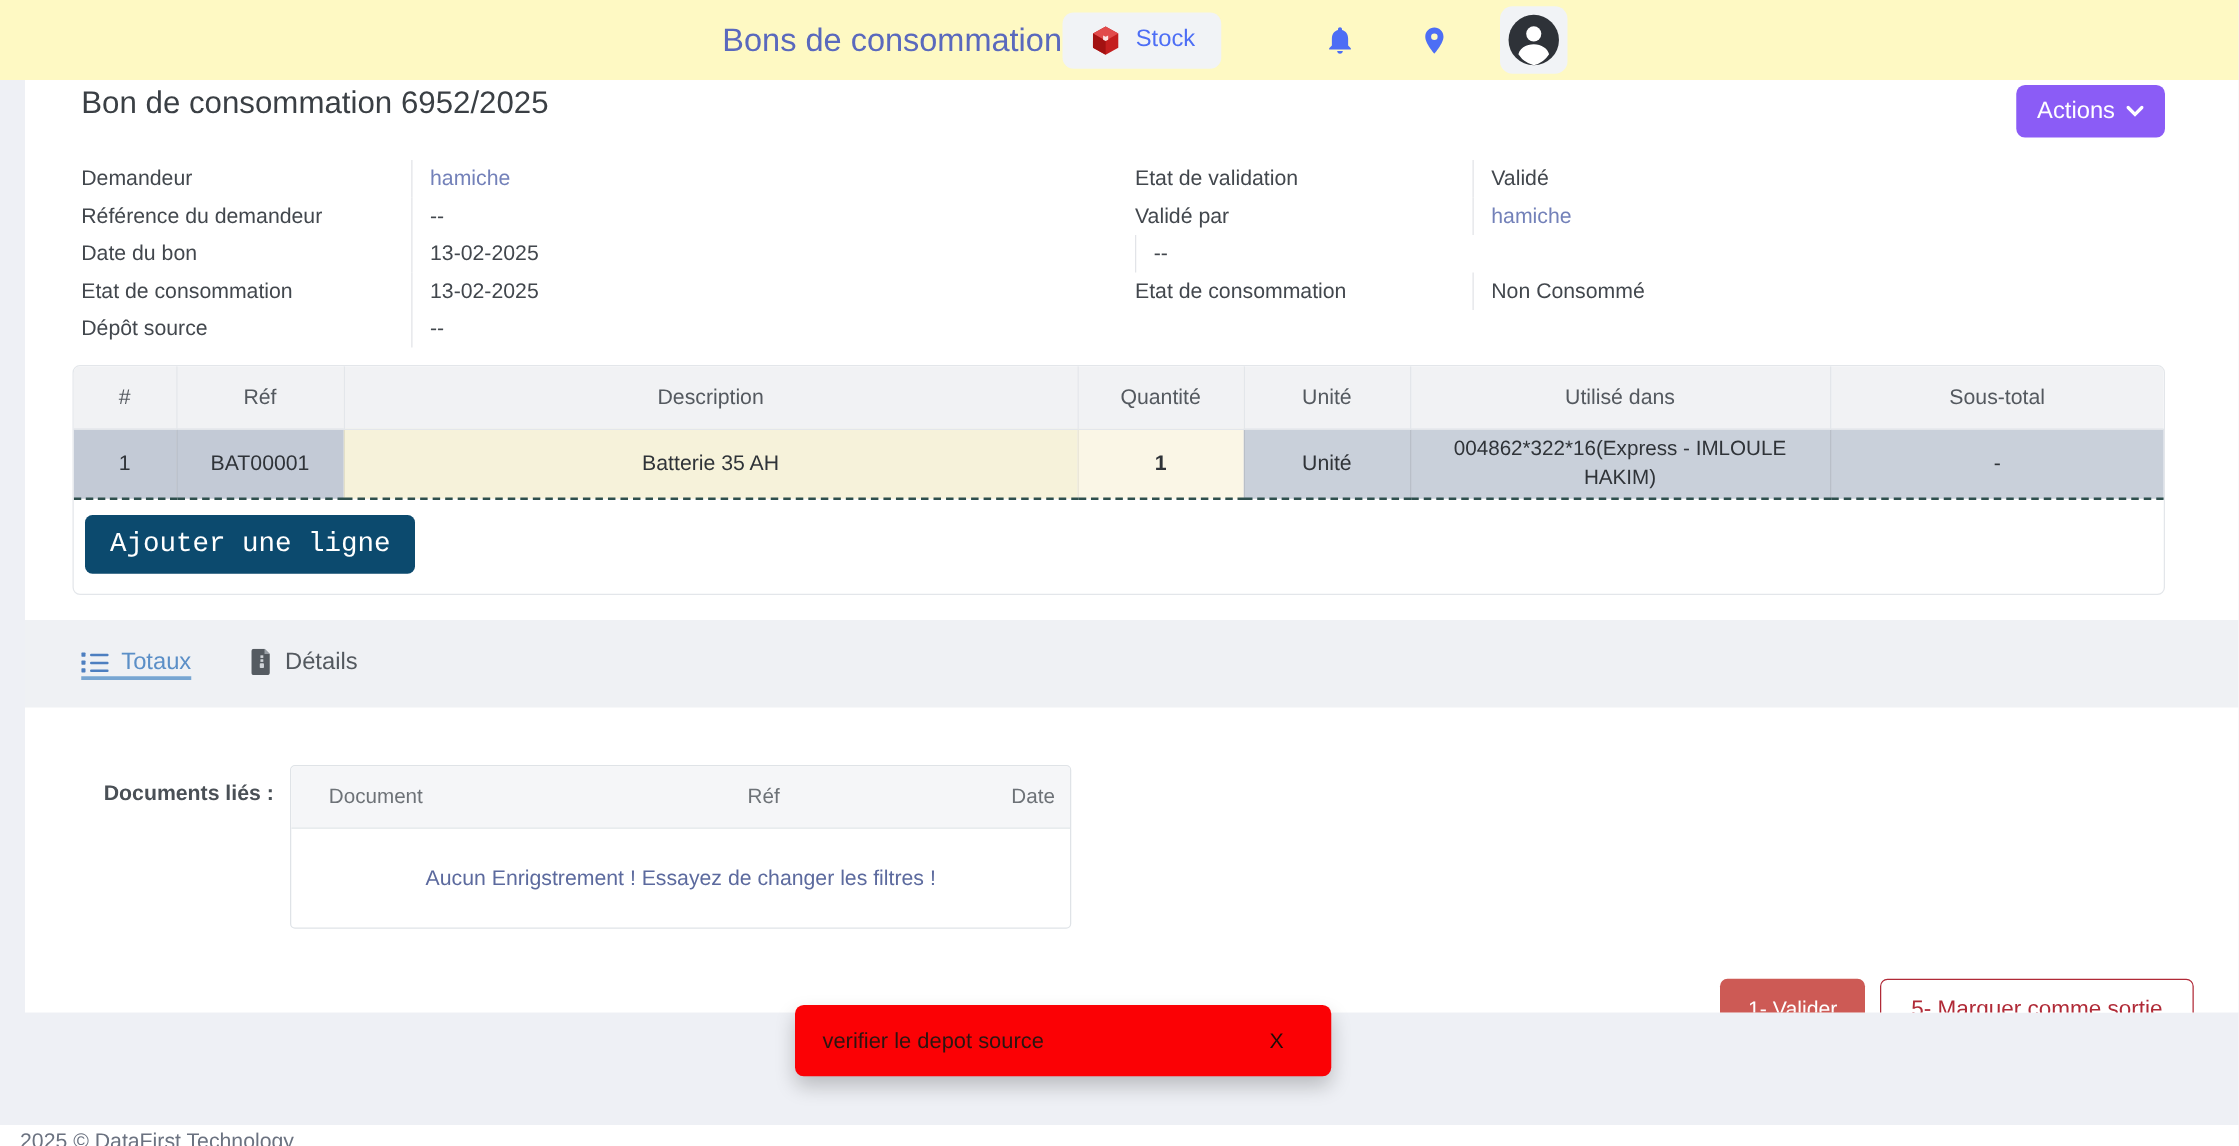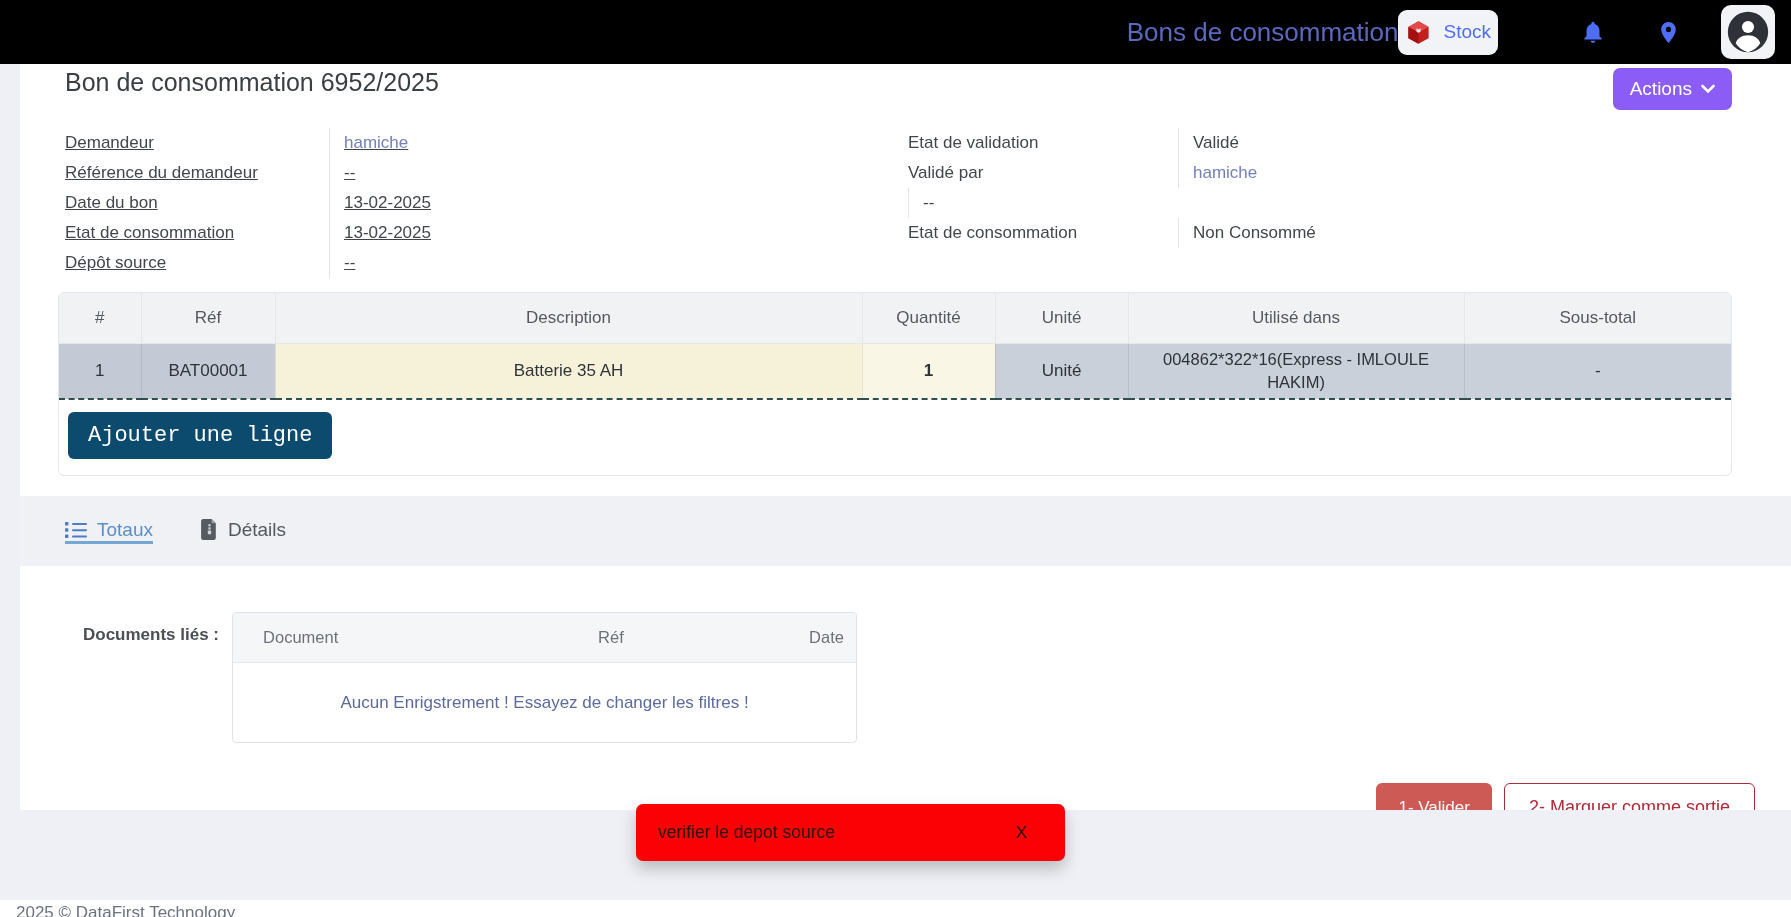--- a/index.html
+++ b/index.html
@@ -7,29 +7,29 @@
   body {
     width:1791px; height:917px; overflow:hidden; position:relative;
     background:#eef0f5;
     font-family:"Liberation Sans", sans-serif;
     color:#3f454b;
     display:flex; flex-direction:column;
   }
 
   
   .topbar {
-    height:64px; background:#000000; flex:none;
-    display:flex; align-items:center; justify-content:flex-end;
+    height:64px; background:#fef9c3; flex:none;
+    display:flex; align-items:center; justify-content:center;
     padding:0 16px 0 57px;
   }
   .app-title { font-size:26px; color:#5a69bd; font-weight:400; }
   .topbar-right { display:flex; align-items:center; }
   .stock-btn {
     display:flex; align-items:center; gap:11px;
-    background:#f1f3f6; border-radius:9px; padding:9px 7px;
+    background:#f1f3f6; border-radius:9px; padding:9px 21px;
     color:#4d6ef5; font-size:19px; cursor:pointer; margin-right:78px;
   }
   .icon-btn { border:none; background:transparent; cursor:pointer; padding:4px; display:flex; }
   .bell-wrap { margin-right:42px; }
   .pin-wrap  { margin-right:36px; }
   .avatar-wrap { background:#f1f3f6; border-radius:10px; padding:5px; cursor:pointer; }
 
   
   .main-card { background:#fff; margin-left:20px; height:746px; flex:none; position:relative; overflow:hidden; }
 
@@ -37,21 +37,21 @@
   .page-title { font-size:25px; font-weight:500; color:#3a3f44; margin:0; }
   .actions-btn {
     background:#8b5cf6; color:#fff; border:none; border-radius:7px;
     padding:10px 17px; font-size:19px; display:flex; align-items:center; gap:9px; cursor:pointer;
     font-family:inherit;
   }
 
   
   .info-grid { margin:18px 59px 0 45px; display:grid; grid-template-columns:843px 1fr; }
   .field-row { display:grid; line-height:30px; font-size:17px; }
-  .col-left  .field-row { grid-template-columns:264px 1fr;text-decoration:underline; }
+  .col-left  .field-row { grid-template-columns:264px 1fr; }
   .col-right .field-row { grid-template-columns:270px 1fr; }
   .field-label { color:#42474d; }
   .field-value { border-left:1px solid #e2e4e8; padding-left:14px; color:#42474d; }
   .link-value { color:#7381b9; cursor:pointer; }
 
   
   .lines-box { margin:14px 59px 0 38px; border:1px solid #e3e6ea; border-radius:6px; overflow:hidden; }
   table.lines { width:100%; border-collapse:collapse; table-layout:fixed; font-size:17px; }
   table.lines th {
     background:#f1f2f4; color:#54595f; font-weight:500; height:50px;
@@ -288,21 +288,21 @@
         <div>Document</div>
         <div>Réf</div>
         <div>Date</div>
       </div>
       <div class="docs-empty">Aucun Enrigstrement ! Essayez de changer les filtres !</div>
     </div>
   </section>
 
   <div class="bottom-actions">
     <button class="btn-validate">1- Valider</button>
-    <button class="btn-outline">2- Marquer comme sortie</button>
+    <button class="btn-outline">5- Marquer comme sortie</button>
   </div>
 
 </main>
 
 <div class="gray-strip"></div>
 
 <div class="toast">
   <span class="toast-msg">verifier le depot source</span>
   <button class="toast-close">X</button>
 </div>

